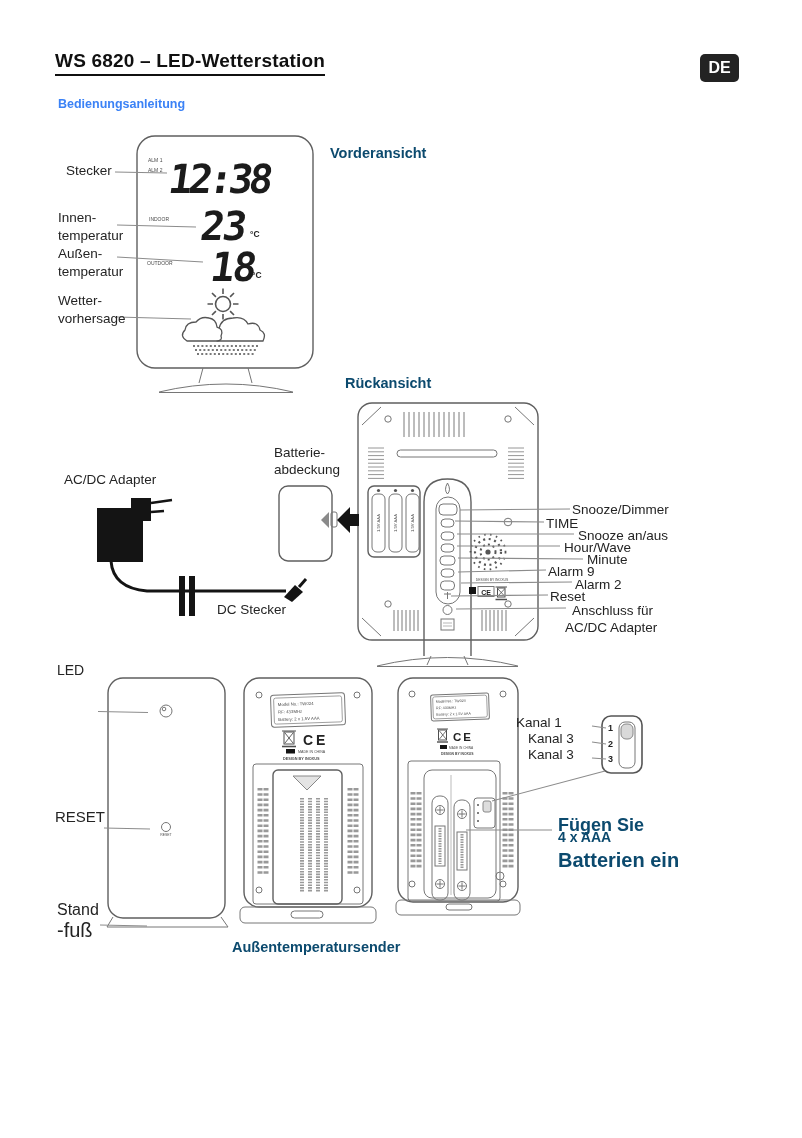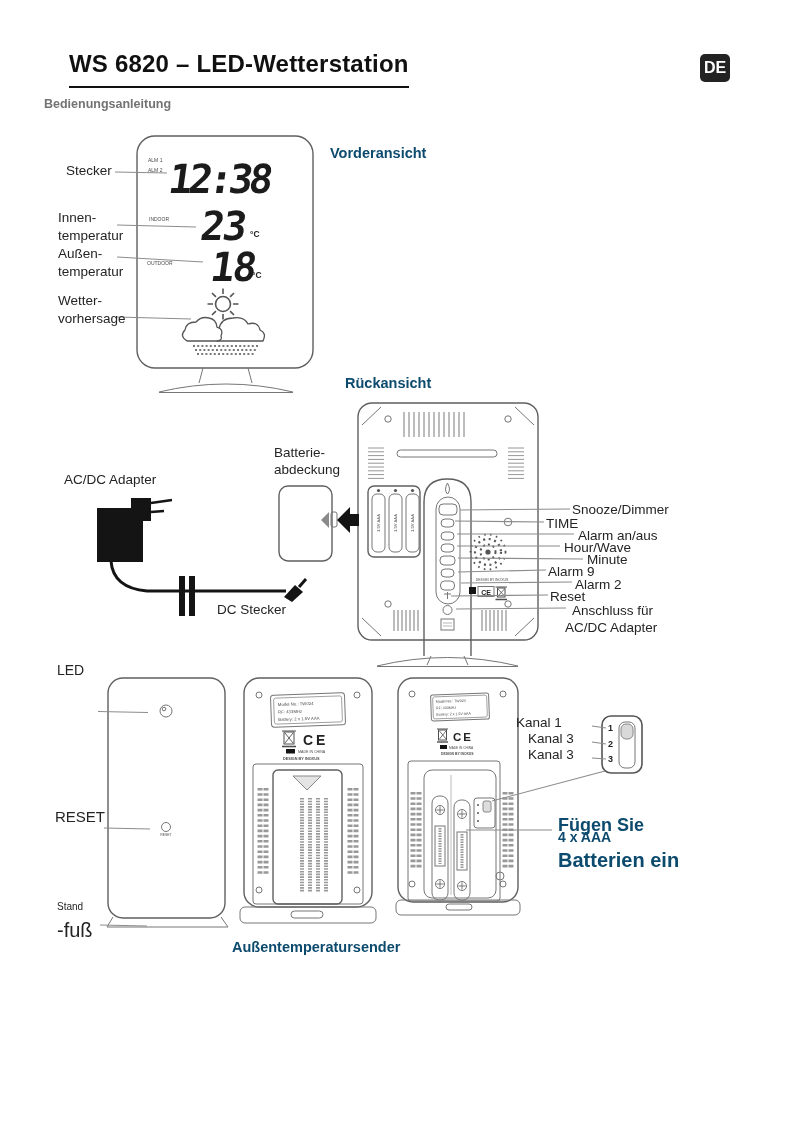--- a/index.html
+++ b/index.html
@@ -1,23 +1,23 @@
 <!DOCTYPE html>
 <html><head>
 <meta charset="utf-8">
 <style>
   html,body{margin:0;padding:0;background:#fff;}
   .page{position:relative;width:802px;height:1138px;background:#ffffff;overflow:hidden;
         font-family:"Liberation Sans",sans-serif;color:#1c1c1c;}
-  .title{position:absolute;left:69px;top:50px;font-size:24px;font-weight:bold;color:#101010;
-         border-bottom:2px solid #101010;padding-bottom:8px;white-space:nowrap;letter-spacing:.2px;}
-  .badge{position:absolute;left:700px;top:54px;width:30px;height:28px;background:#232323;color:#fff;
+  .title{position:absolute;left:55px;top:50px;font-size:19px;font-weight:bold;color:#101010;
+         border-bottom:2px solid #101010;padding-bottom:2px;white-space:nowrap;letter-spacing:.2px;}
+  .badge{position:absolute;left:700px;top:54px;width:39px;height:28px;background:#232323;color:#fff;
          font-weight:bold;font-size:16px;display:flex;align-items:center;justify-content:center;
          border-radius:5px;}
-  .sub{position:absolute;left:44px;top:97px;font-size:12.5px;font-weight:bold;color:#737373;}
+  .sub{position:absolute;left:58px;top:97px;font-size:12.5px;font-weight:bold;color:#3b82f6;}
   .lbl{position:absolute;font-size:13.5px;line-height:1.05;color:#242424;white-space:nowrap;}
   .lbl.b{font-weight:bold;font-size:14.5px;color:#0c4a6e;}
   svg{position:absolute;left:0;top:0;}
   .o{fill:none;stroke:#5f5f5f;stroke-width:1.4;}
   .o2{fill:none;stroke:#767676;stroke-width:1;}
   .ln{stroke:#8c8c8c;stroke-width:1.1;}
   .blk{fill:#141414;stroke:none;}
   .seg{font-family:"DejaVu Sans Mono",monospace;font-weight:bold;fill:#1b1b1b;}
   .t{font-family:"Liberation Sans",sans-serif;fill:#4a4a4a;}
   .tc{font-family:"Liberation Sans",sans-serif;fill:#222;}
@@ -292,32 +292,32 @@
   <div class="lbl" style="left:58px;top:294px">Wetter-</div>
   <div class="lbl" style="left:58px;top:312px">vorhersage</div>
 
   <div class="lbl b" style="left:345px;top:376px">Rückansicht</div>
   <div class="lbl" style="left:274px;top:446px">Batterie-</div>
   <div class="lbl" style="left:274px;top:463px">abdeckung</div>
   <div class="lbl" style="left:64px;top:473px">AC/DC Adapter</div>
   <div class="lbl" style="left:217px;top:603px">DC Stecker</div>
   <div class="lbl" style="left:572px;top:503px">Snooze/Dimmer</div>
   <div class="lbl" style="left:546px;top:517px">TIME</div>
-  <div class="lbl" style="left:578px;top:529px">Alarm an/aus</div>
+  <div class="lbl" style="left:578px;top:529px">Snooze an/aus</div>
   <div class="lbl" style="left:564px;top:541px">Hour/Wave</div>
   <div class="lbl" style="left:587px;top:553px">Minute</div>
   <div class="lbl" style="left:548px;top:565px">Alarm 9</div>
   <div class="lbl" style="left:575px;top:578px">Alarm 2</div>
   <div class="lbl" style="left:550px;top:590px">Reset</div>
   <div class="lbl" style="left:572px;top:604px">Anschluss für</div>
   <div class="lbl" style="left:565px;top:621px">AC/DC Adapter</div>
 
   <div class="lbl" style="left:57px;top:663px;font-size:14px">LED</div>
   <div class="lbl" style="left:55px;top:809px;font-size:15px">RESET</div>
-  <div class="lbl" style="left:57px;top:902px;font-size:10px">Stand</div>
+  <div class="lbl" style="left:57px;top:902px;font-size:16px">Stand</div>
   <div class="lbl" style="left:57px;top:920px;font-size:20px">-fuß</div>
   <div class="lbl b" style="left:232px;top:940px">Außentemperatursender</div>
   <div class="lbl" style="left:516px;top:716px">Kanal 1</div>
   <div class="lbl" style="left:528px;top:732px">Kanal 3</div>
   <div class="lbl" style="left:528px;top:748px">Kanal 3</div>
   <div class="lbl b" style="left:558px;top:816px;font-size:18px">Fügen Sie</div>
   <div class="lbl b" style="left:558px;top:830px;font-size:14px">4 x AAA</div>
   <div class="lbl b" style="left:558px;top:850px;font-size:20px">Batterien ein</div>
 
 </div>

